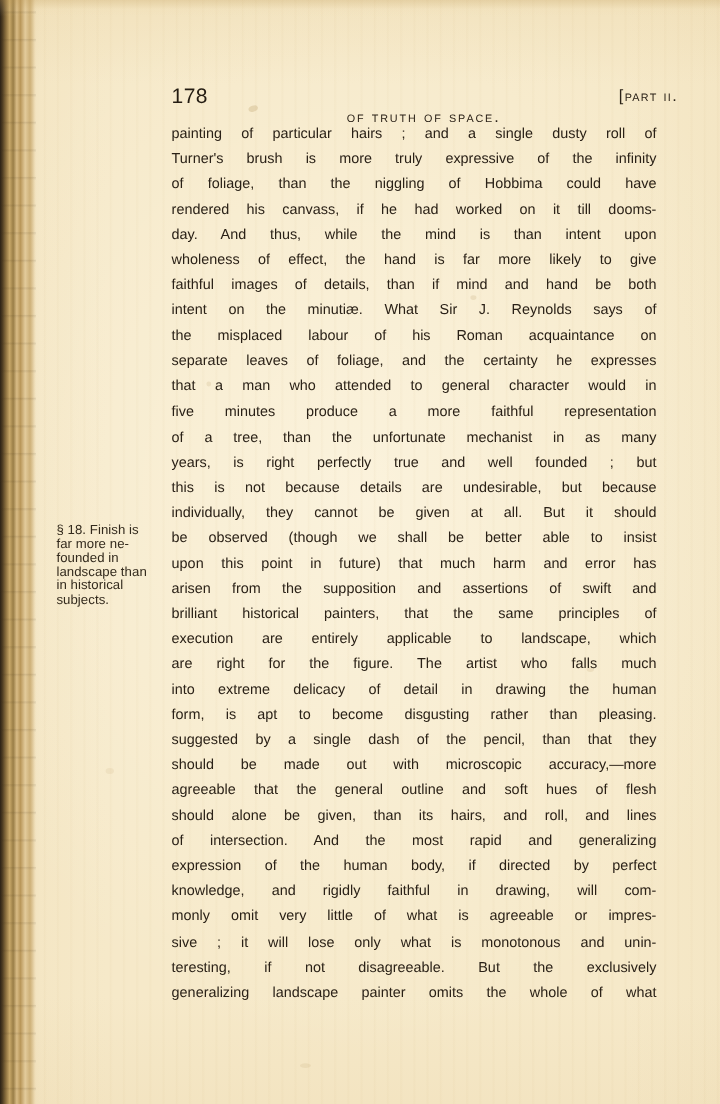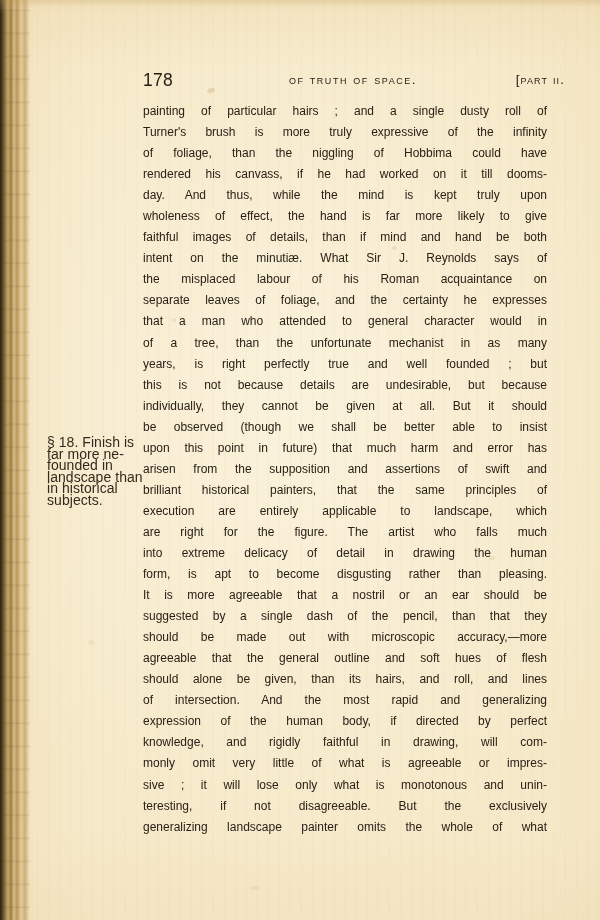--- a/index.html
+++ b/index.html
@@ -108,21 +108,21 @@
     position: absolute;
     left: 0;
     top: 0;
     font-size: 17.5px;
     letter-spacing: 0.3px;
     color: #241c12;
   }
   .head-title {
     position: absolute;
     left: 0;
-    top: 2px;
+    top: 20px;
     width: 420px;
     text-align: center;
     font-size: 13.5px;
     letter-spacing: 1.55px;
     font-variant: small-caps;
     text-transform: lowercase;
     color: #2a2117;
   }
   .part-label {
     position: absolute;
@@ -136,21 +136,21 @@
     white-space: nowrap;
     text-align: center;
   }
 
   
   .side-note {
     position: absolute;
     left: 47px;
     top: 437px;
     width: 92px;
-    font-size: 14px;
+    font-size: 11px;
     line-height: 11.6px;
     color: #332a1d;
     letter-spacing: 0.05px;
   }
   .side-note div { white-space: nowrap; }
 
   
   .body-col {
     position: absolute;
     left: 143px;
@@ -216,40 +216,40 @@
     <div>landscape than</div>
     <div>in historical</div>
     <div>subjects.</div>
   </div>
 
   <div class="body-col">
     <div class="tline just">painting of particular hairs ; and a single dusty roll of</div>
     <div class="tline just">Turner's brush is more truly expressive of the infinity</div>
     <div class="tline just">of foliage, than the niggling of Hobbima could have</div>
     <div class="tline just">rendered his canvass, if he had worked on it till dooms-</div>
-    <div class="tline just">day.   And thus, while the mind is kept truly upon</div>
+    <div class="tline just">day.   And thus, while the mind is than intent upon</div>
     <div class="tline just">wholeness of effect, the hand is far more likely to give</div>
     <div class="tline just">faithful images of details, than if mind and hand be both</div>
     <div class="tline just">intent on the minutiæ.    What Sir J. Reynolds says of</div>
     <div class="tline just">the misplaced labour of his Roman acquaintance on</div>
     <div class="tline just">separate leaves of foliage, and the certainty he expresses</div>
     <div class="tline just">that a man who attended to general character would in</div>
+    <div class="tline just">five minutes produce a more faithful representation</div>
     <div class="tline just">of a tree, than the unfortunate mechanist in as many</div>
     <div class="tline just">years, is right perfectly true and well founded ; but</div>
     <div class="tline just">this is not because details are undesirable, but because</div>
     <div class="tline just">individually, they cannot be given at all.   But it should</div>
     <div class="tline just">be observed (though we shall be better able to insist</div>
     <div class="tline just">upon this point in future) that much harm and error has</div>
     <div class="tline just">arisen from the supposition and assertions of swift and</div>
     <div class="tline just">brilliant historical painters, that the same principles of</div>
     <div class="tline just">execution are entirely applicable to landscape, which</div>
     <div class="tline just">are right for the figure.   The artist who falls much</div>
     <div class="tline just">into extreme delicacy of detail in drawing the human</div>
     <div class="tline just">form, is apt to become disgusting rather than pleasing.</div>
-    <div class="tline just">It is more agreeable that a nostril or an ear should be</div>
     <div class="tline just">suggested by a single dash of the pencil, than that they</div>
     <div class="tline just">should be made out with microscopic accuracy,—more</div>
     <div class="tline just">agreeable that the general outline and soft hues of flesh</div>
     <div class="tline just">should alone be given, than its hairs, and roll, and lines</div>
     <div class="tline just">of intersection.   And the most rapid and generalizing</div>
     <div class="tline just">expression of the human body, if directed by perfect</div>
     <div class="tline just">knowledge, and rigidly faithful in drawing, will com-</div>
     <div class="tline just">monly omit very little of what is agreeable or impres-</div>
     <div class="tline just">sive ; it will lose only what is monotonous and unin-</div>
     <div class="tline just">teresting, if not disagreeable.   But the exclusively</div>

